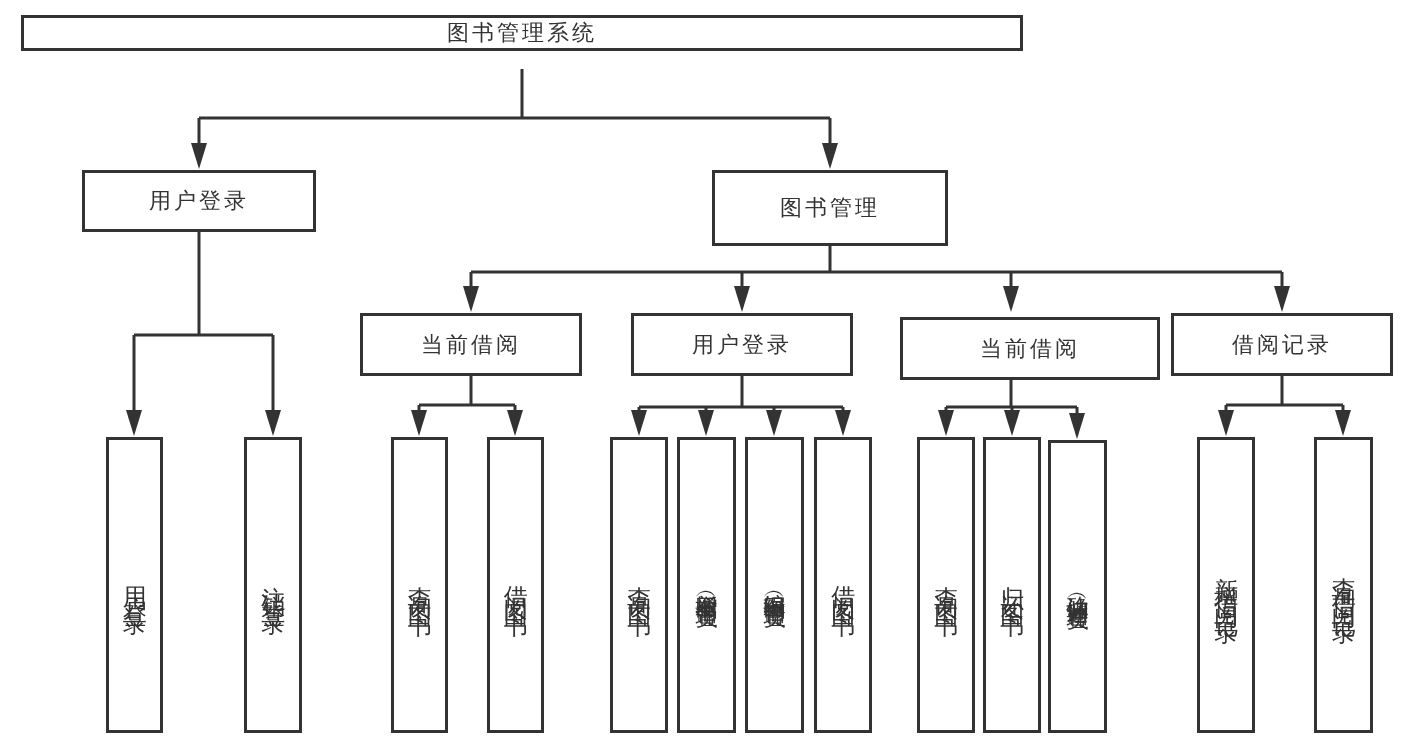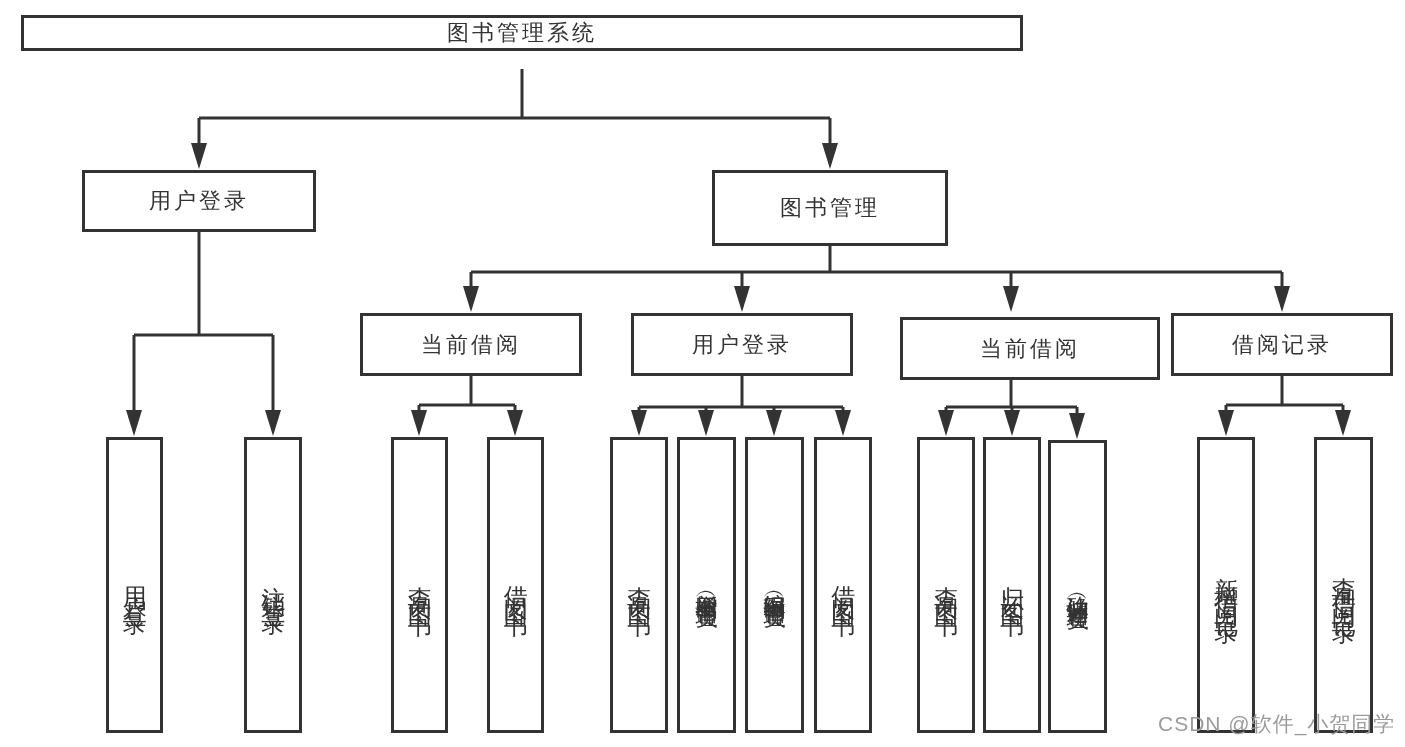--- a/index.html
+++ b/index.html
@@ -198,15 +198,14 @@
     <span class="vtext long">确认归还（管理员）</span>
   </div>
 
   <div class="node vbox" style="left:1197px; width:58px;">
     <span class="vtext">新增借阅记录</span>
   </div>
   <div class="node vbox" style="left:1314px; width:59px;">
     <span class="vtext">查询借阅记录</span>
   </div>
 
-  <div class="watermark">CSDN @软件_小贺同学</div>
 
 </div>
 
 </body></html>

